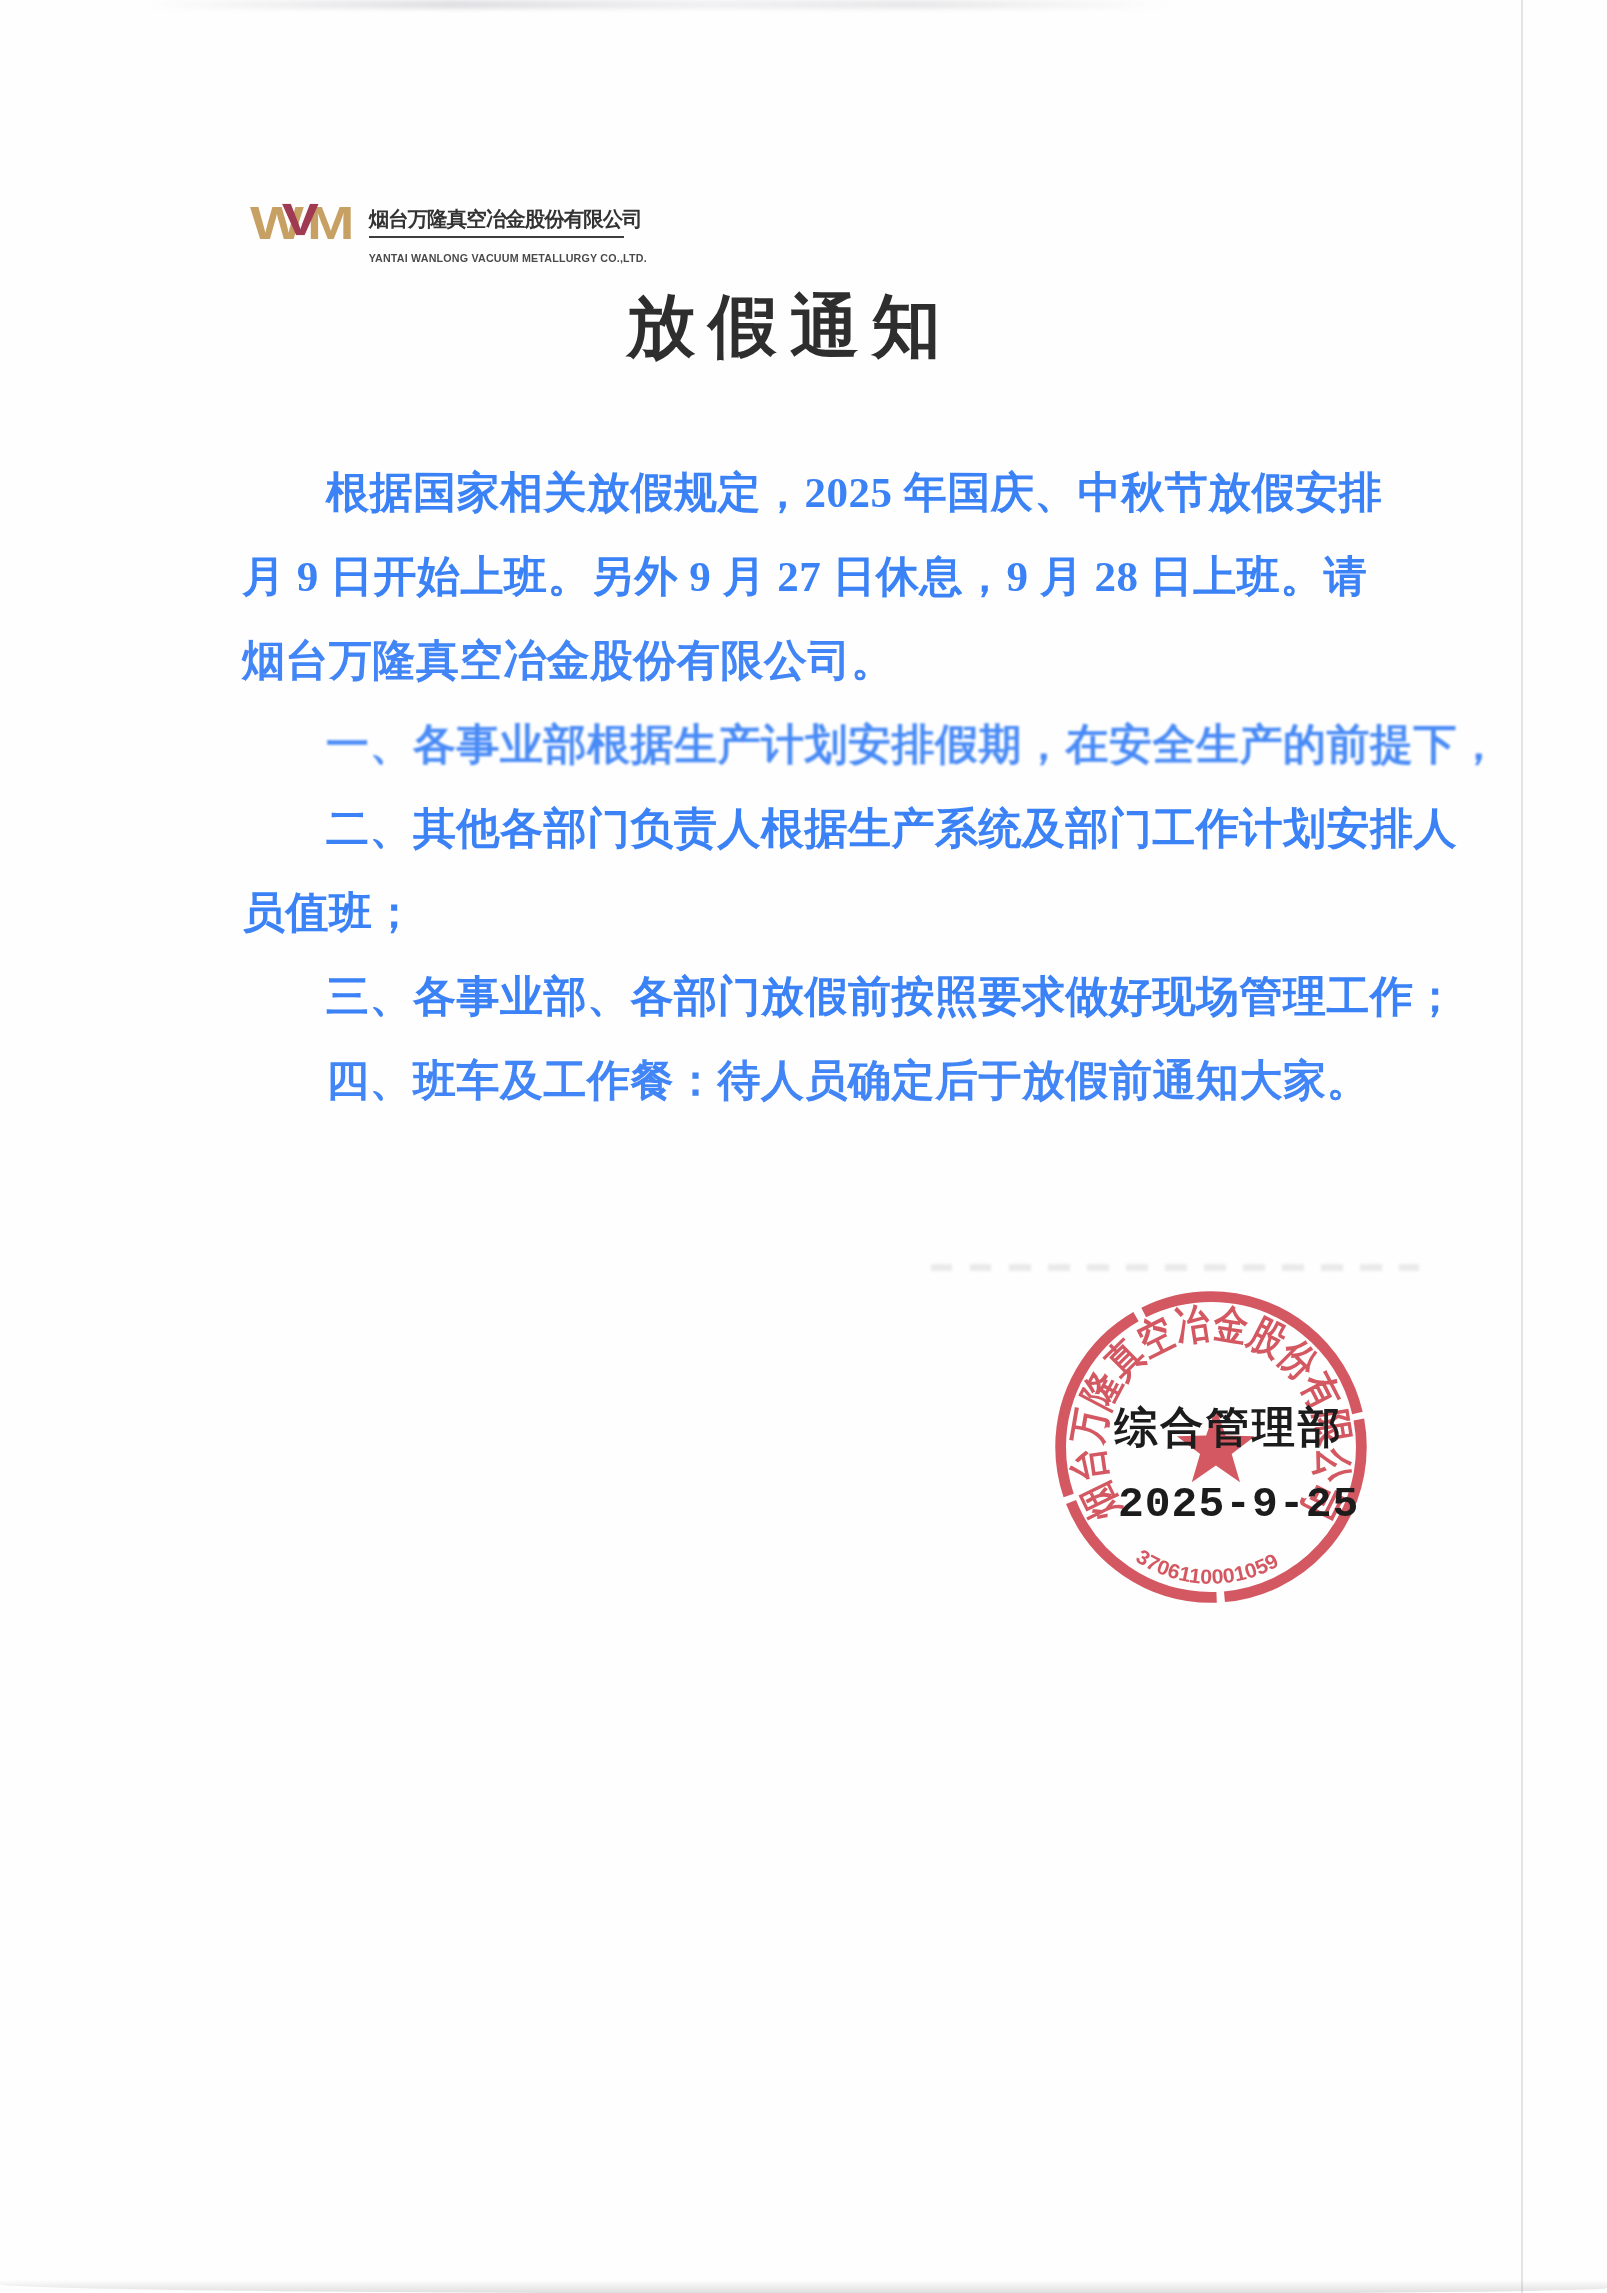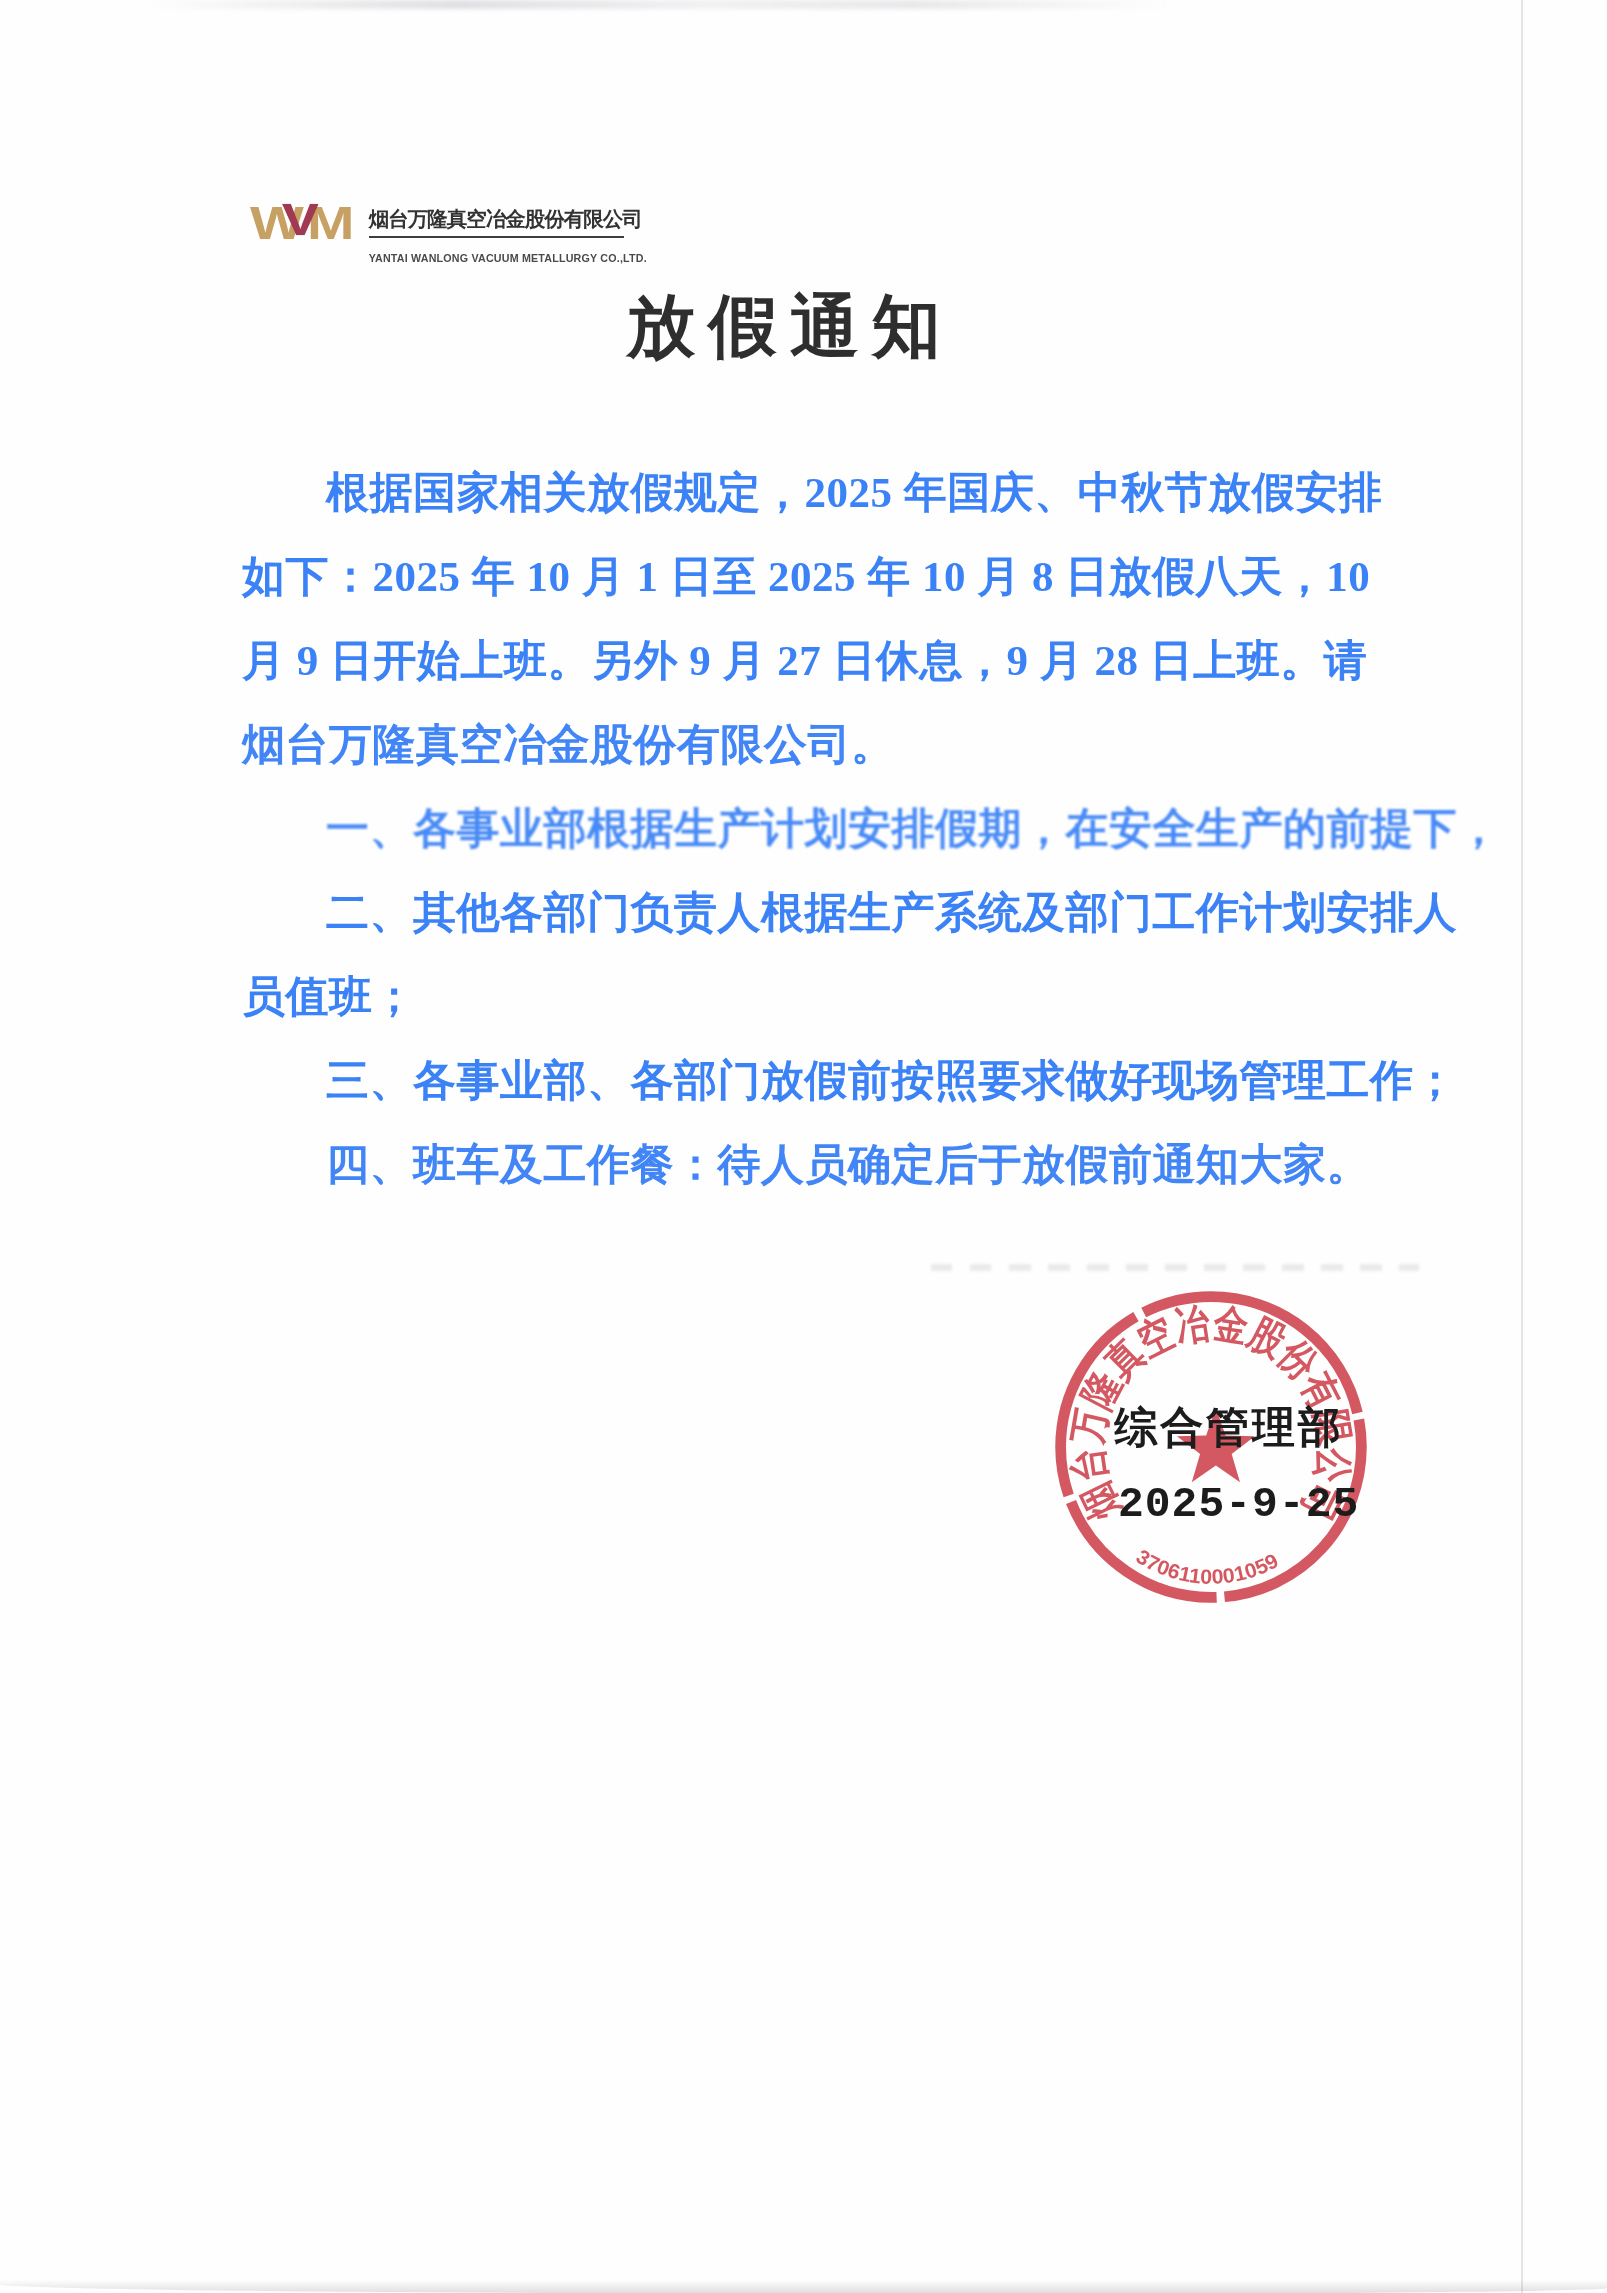--- a/index.html
+++ b/index.html
@@ -105,21 +105,20 @@
       <div class="logo-cn">烟台万隆真空冶金股份有限公司</div>
       <div class="logo-rule"></div>
       <div class="logo-en">YANTAI WANLONG VACUUM METALLURGY CO.,LTD.</div>
     </div>
   </div>
 
   <div class="title">放假通知</div>
 
   <div class="body-text">
     <div class="line indent">根据国家相关放假规定，2025 年国庆、中秋节放假安排</div>
-    <div class="line">如下：2025 年 10 月 1 日至 2025 年 10 月 8 日放假八天，10</div>
     <div class="line">月 9 日开始上班。另外 9 月 27 日休息，9 月 28 日上班。请</div>
     <div class="line blur-light">烟台万隆真空冶金股份有限公司。</div>
     <div class="line indent blur-heavy">一、各事业部根据生产计划安排假期，在安全生产的前提下，</div>
     <div class="line indent">二、其他各部门负责人根据生产系统及部门工作计划安排人</div>
     <div class="line">员值班；</div>
     <div class="line indent">三、各事业部、各部门放假前按照要求做好现场管理工作；</div>
     <div class="line indent blur-light">四、班车及工作餐：待人员确定后于放假前通知大家。</div>
   </div>
 
   <div class="smudge-stamp-top"></div>

